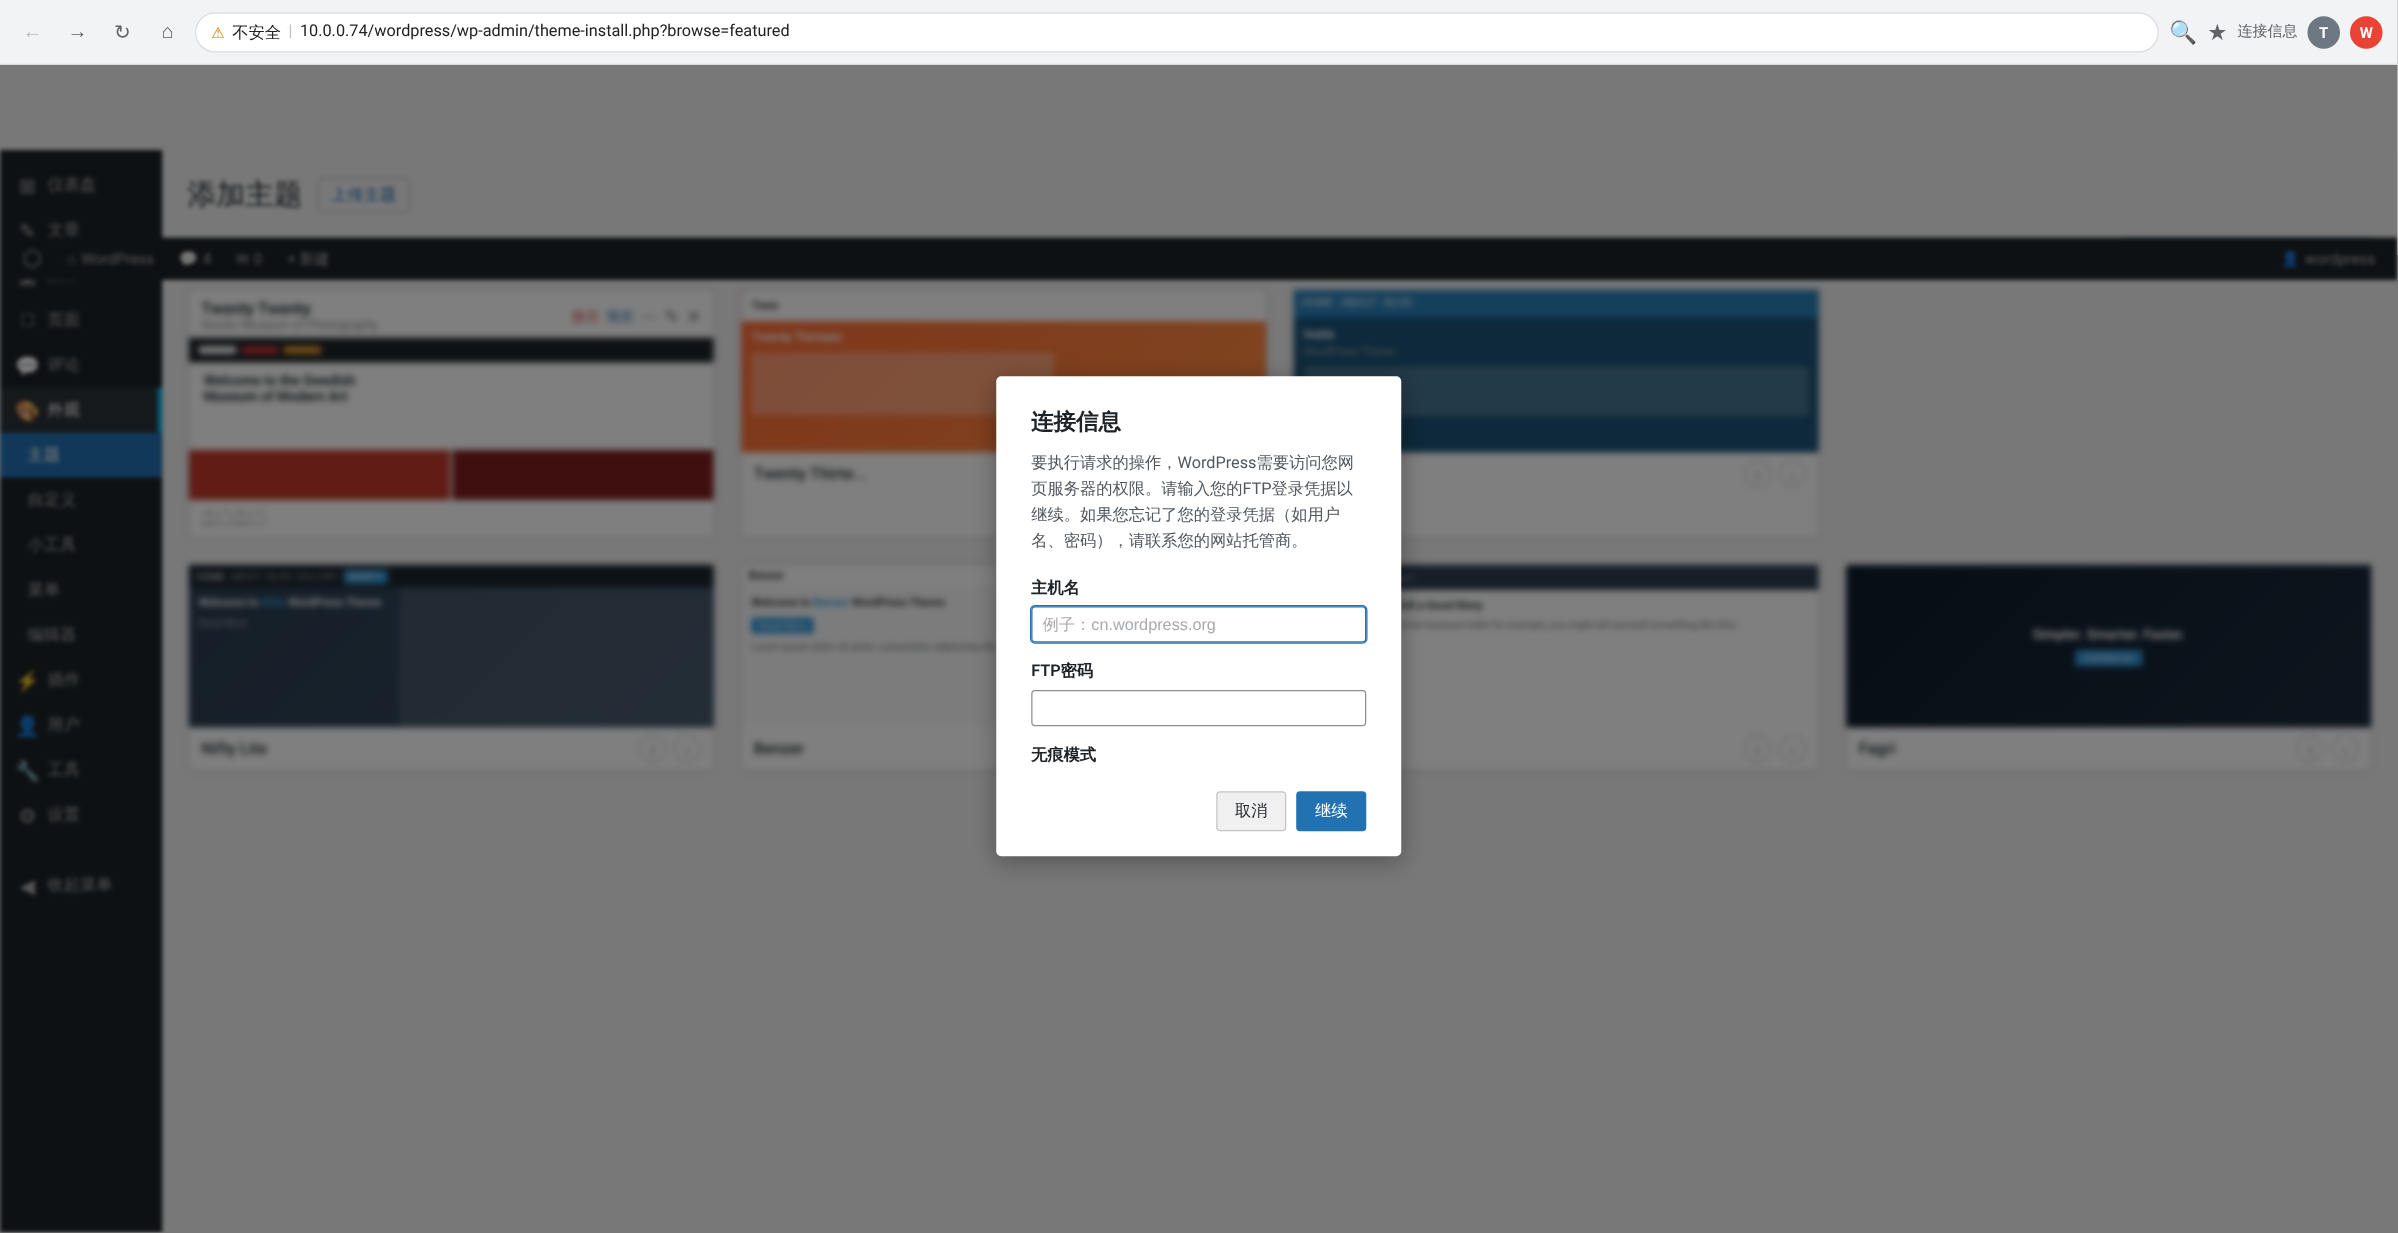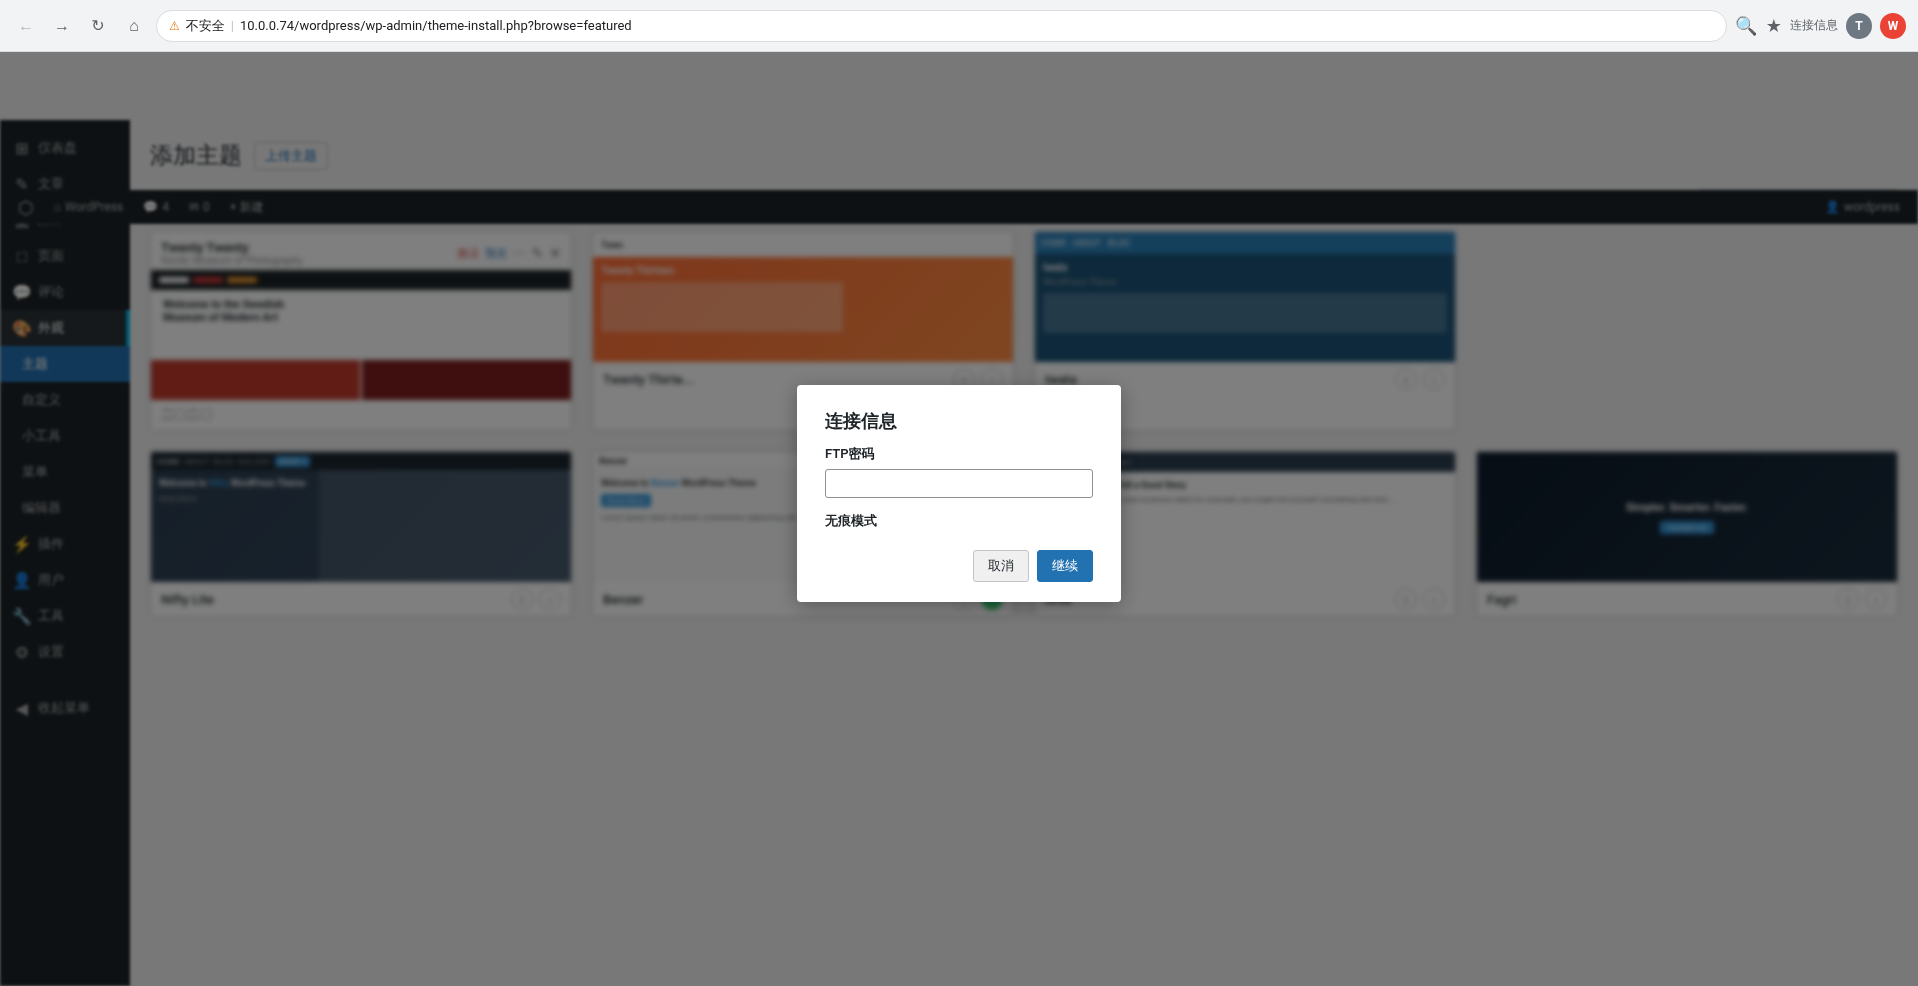--- a/index.html
+++ b/index.html
@@ -720,21 +720,26 @@
         </div>
       </div>
 
     </div>
   </div>
 </div>
 
 <div class="modal-overlay">
   <div class="modal-box">
     <h2 class="modal-title">连接信息</h2>
-
+    <p class="modal-description">要执行请求的操作，WordPress需要访问您网页服务器的权限。请输入您的FTP登录凭据以继续。如果您忘记了您的登录凭据（如用户名、密码），请联系您的网站托管商。</p>
+
+    <div class="form-group">
+      <label class="form-label">主机名</label>
+      <input type="text" class="form-input focused" placeholder="例子：cn.wordpress.org" style="">
+    </div>
 
     <div class="form-group">
       <label class="form-label">FTP密码</label>
       <input type="text" class="form-input" style="">
     </div>
 
 
     <div class="form-group">
       <span class="connection-type-label">无痕模式</span>
     </div>

